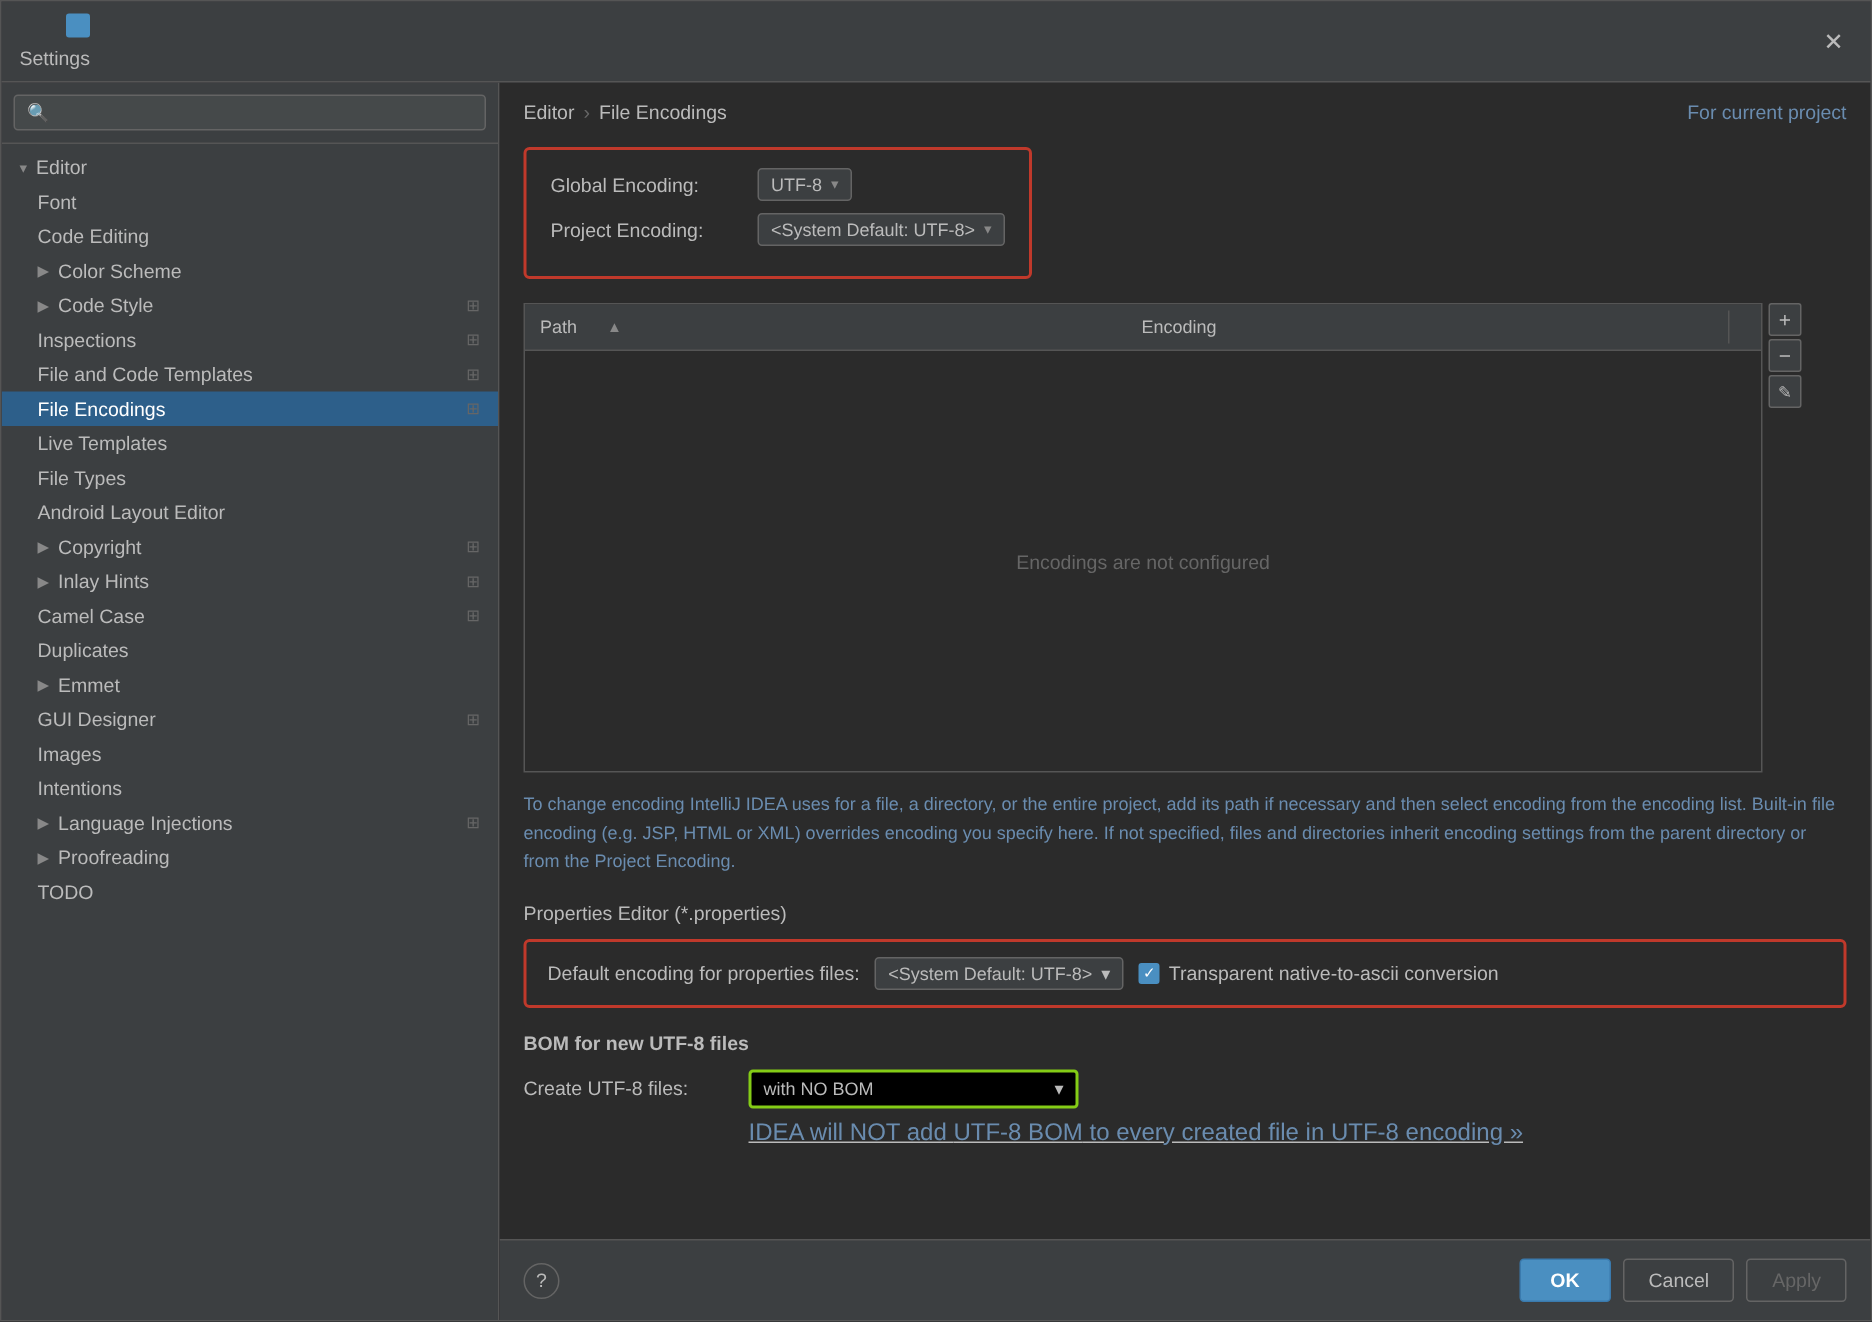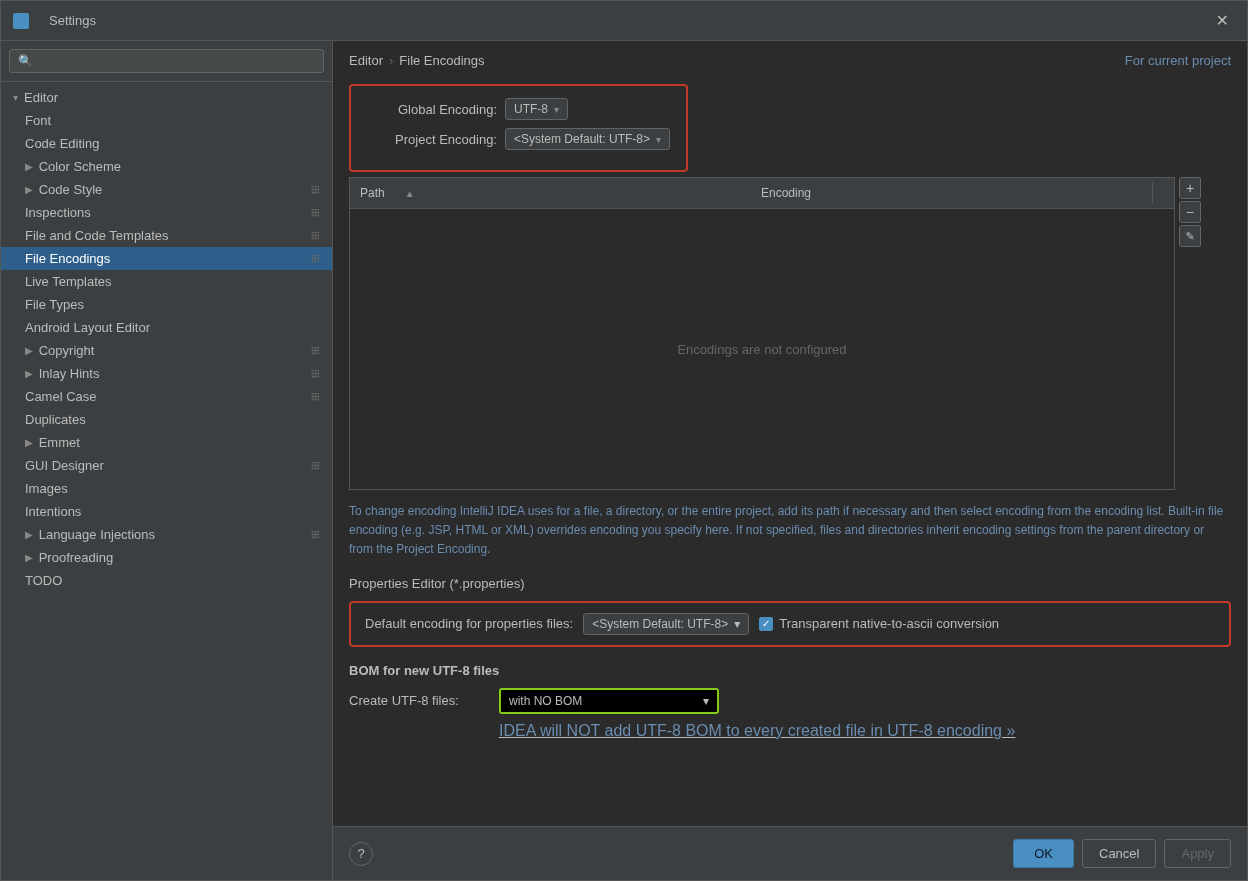--- a/index.html
+++ b/index.html
@@ -25,22 +25,23 @@
       background: #3c3f41;
       padding: 8px 12px;
       display: flex;
       align-items: center;
       justify-content: space-between;
       border-bottom: 1px solid #555;
       flex-shrink: 0;
     }
     .title-bar-left {
       display: flex;
-      align-items: flex-start;
-      gap: 20px;
+      align-items: flex-end;
+      gap: 6px;
+      flex-direction: column;
     }
     .title-icon {
       width: 16px;
       height: 16px;
       background: #4a8fc1;
       border-radius: 2px;
     }
     .title-text {
       color: #bbb;
       font-size: 13px;
@@ -139,23 +140,22 @@
       padding: 8px 16px 16px;
     }
     .settings-body::-webkit-scrollbar { width: 8px; }
     .settings-body::-webkit-scrollbar-track { background: #2b2b2b; }
     .settings-body::-webkit-scrollbar-thumb { background: #555; }
     
     .encoding-box {
       border: 2px solid #c0392b;
       border-radius: 4px;
       padding: 12px 16px;
-      margin-bottom: 5px;
+      margin-bottom: 16px;
       display: inline-block;
-      text-align: right;
     }
     .form-row {
       display: flex;
       align-items: center;
       margin-bottom: 8px;
       gap: 8px;
     }
     .form-label {
       color: #bbb;
       min-width: 130px;
@@ -321,24 +321,25 @@
       cursor: pointer;
     }
     .action-btns {
       display: flex;
       gap: 8px;
     }
     .btn-ok {
       background: #4a8fc1;
       border: 1px solid #3a7aad;
       border-radius: 3px;
-      color: #0f172a;
+      color: #ffffff;
       padding: 6px 20px;
       font-size: 13px;
       cursor: pointer;
+      font-weight: bold;
     }
     .btn-cancel {
       background: #3c3f41;
       border: 1px solid #646464;
       border-radius: 3px;
       color: #bbb;
       padding: 6px 16px;
       font-size: 13px;
       cursor: pointer;
     }

